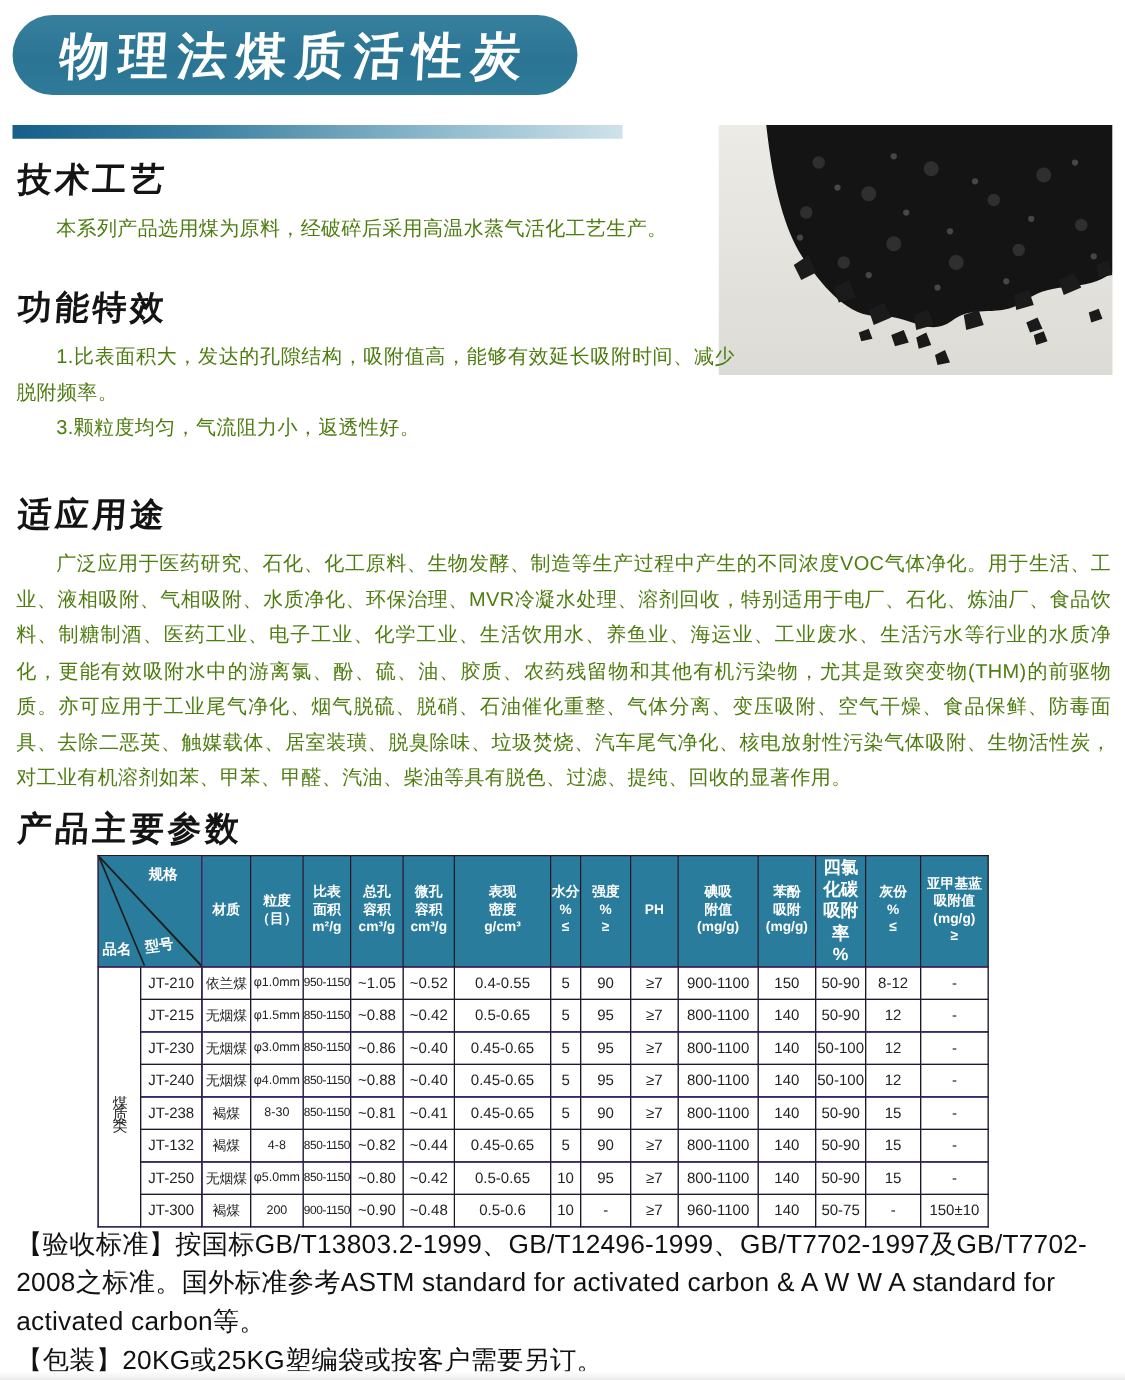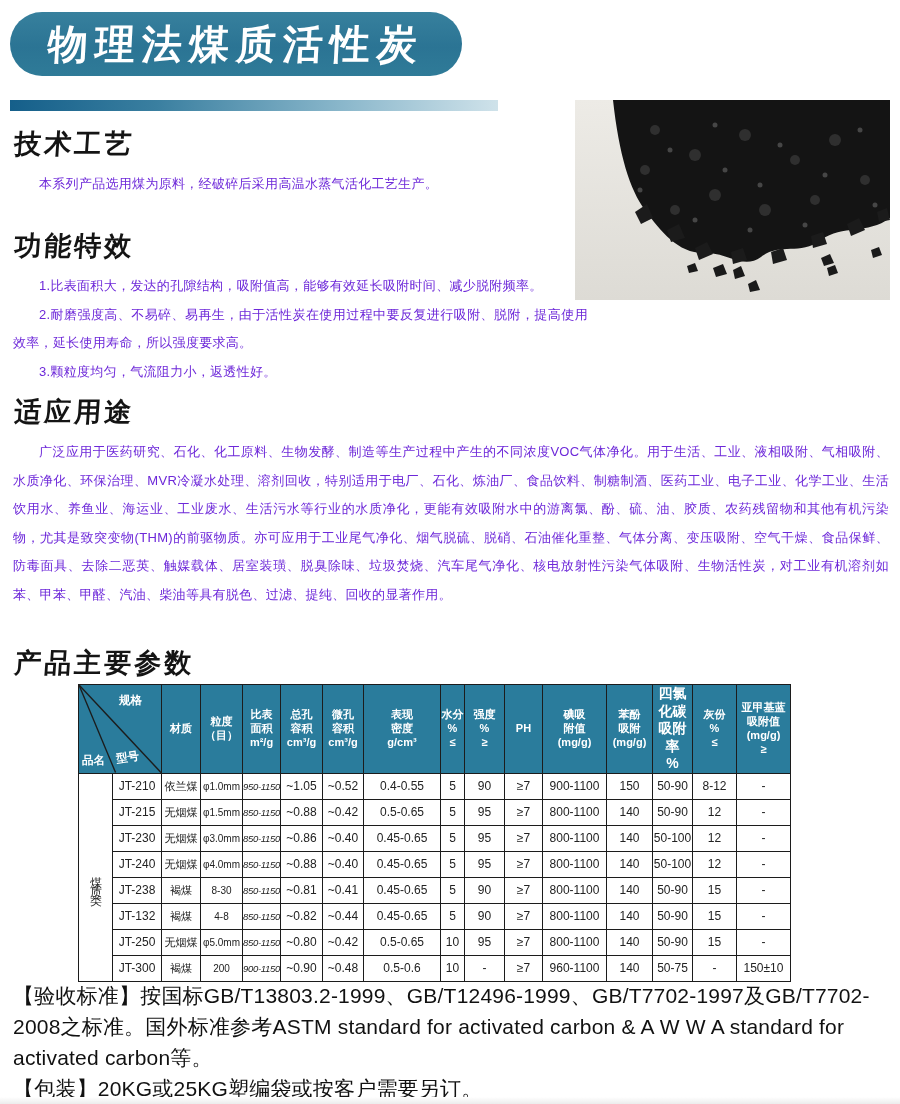--- a/index.html
+++ b/index.html
@@ -35,21 +35,21 @@
     background: #ebe9e4;
   }
   .photo svg { display:block; width: 100%; height: 100%; }
   
   .sec-heading {
     font-size: 27px; font-weight: 900; color: #141414;
     letter-spacing: 3px; transform: skewX(-4deg); transform-origin: left bottom;
     margin-bottom: 8px; white-space: nowrap;
   }
   .para, .feat-item {
-    font-size: 13px; line-height: 28.5px; color: #6d28d9;
+    font-size: 16px; line-height: 28.5px; color: #4d7c0f;
     text-indent: 2em; letter-spacing: 0.3px; text-align: justify;
   }
   .block-tech   { position: absolute; left: 13px; top: 126px; width: 572px; }
   .block-feat   { position: absolute; left: 13px; top: 228px; width: 575px; }
   .block-apps   { position: absolute; left: 13px; top: 394px; width: 876px; }
   .block-params { position: absolute; left: 13px; top: 645px; width: 876px; }
   .block-notes  { position: absolute; left: 13px; top: 980px; width: 878px; }
   .note-line { font-size: 21px; line-height: 31px; color: #111; letter-spacing: 0.2px; }
   
   .spec-table {
@@ -64,21 +64,21 @@
   .spec-table thead th {
     background: #2a7c9c; color: #ffffff; font-weight: bold;
     font-size: 11px; line-height: 1.25; white-space: pre-line; height: 70px;
   }
   .spec-table thead th.th-sm { font-size: 14px; }
   .spec-table tbody td {
     font-size: 12px; color: #222; height: 26px; background: #ffffff; white-space: nowrap;
   }
   .spec-table tbody td.c1 { font-size: 11px; }
   .spec-table tbody td.c2 { font-size: 10px; }
-  .spec-table tbody td.c3 { font-size: 9.5px; letter-spacing: -0.3px; font-style: italic; }
+  .spec-table tbody td.c3 { font-size: 9.5px; letter-spacing: -0.3px; }
   .cat-cell {
     writing-mode: vertical-rl; text-orientation: upright;
     font-size: 13px; letter-spacing: 9px; color: #222; background:#fff;
     padding-top: 6px !important;
   }
   .corner-th { position: relative; }
   .corner-th svg { position: absolute; left: 0; top: 0; width: 100%; height: 100%; }
   .corner-lbl { position: absolute; font-size: 11.5px; color: #fff; font-weight: bold; }
   .lbl-spec { top: 8px;  left: 40px; }
   .lbl-model{ bottom: 8px; left: 37px; transform: rotate(-8deg); }
@@ -159,21 +159,20 @@
   </div>
 
   <div class="block-tech">
     <div class="sec-heading">技术工艺</div>
     <p class="para">本系列产品选用煤为原料，经破碎后采用高温水蒸气活化工艺生产。</p>
   </div>
 
   <div class="block-feat">
     <div class="sec-heading">功能特效</div>
     <p class="feat-item">1.比表面积大，发达的孔隙结构，吸附值高，能够有效延长吸附时间、减少脱附频率。</p>
-    <p class="feat-item">2.耐磨强度高、不易碎、易再生，由于活性炭在使用过程中要反复进行吸附、脱附，提高使用效率，延长使用寿命，所以强度要求高。</p>
     <p class="feat-item">3.颗粒度均匀，气流阻力小，返透性好。</p>
   </div>
 
   <div class="block-apps">
     <div class="sec-heading">适应用途</div>
     <p class="para">广泛应用于医药研究、石化、化工原料、生物发酵、制造等生产过程中产生的不同浓度VOC气体净化。用于生活、工业、液相吸附、气相吸附、水质净化、环保治理、MVR冷凝水处理、溶剂回收，特别适用于电厂、石化、炼油厂、食品饮料、制糖制酒、医药工业、电子工业、化学工业、生活饮用水、养鱼业、海运业、工业废水、生活污水等行业的水质净化，更能有效吸附水中的游离氯、酚、硫、油、胶质、农药残留物和其他有机污染物，尤其是致突变物(THM)的前驱物质。亦可应用于工业尾气净化、烟气脱硫、脱硝、石油催化重整、气体分离、变压吸附、空气干燥、食品保鲜、防毒面具、去除二恶英、触媒载体、居室装璜、脱臭除味、垃圾焚烧、汽车尾气净化、核电放射性污染气体吸附、生物活性炭，对工业有机溶剂如苯、甲苯、甲醛、汽油、柴油等具有脱色、过滤、提纯、回收的显著作用。</p>
   </div>
 
   <div class="block-params">
     <div class="sec-heading">产品主要参数</div>

